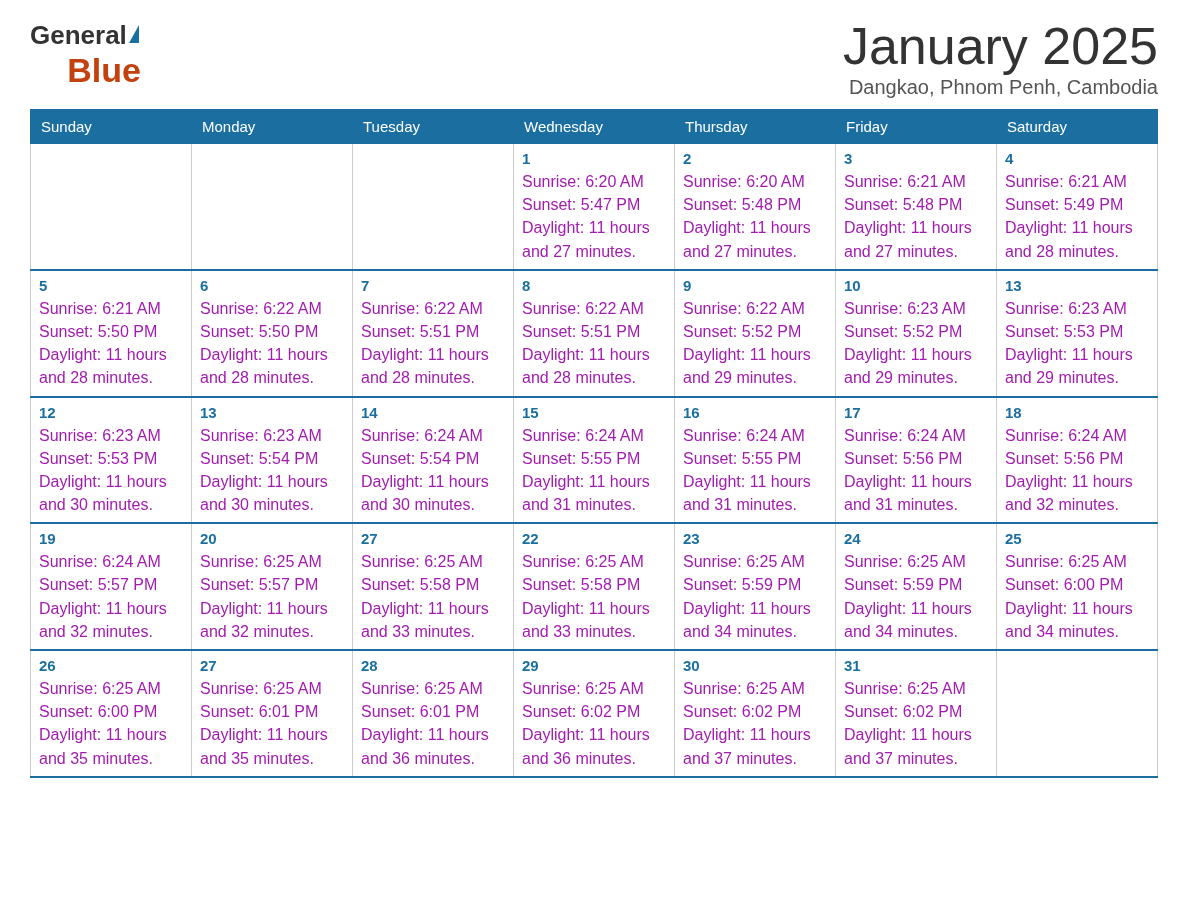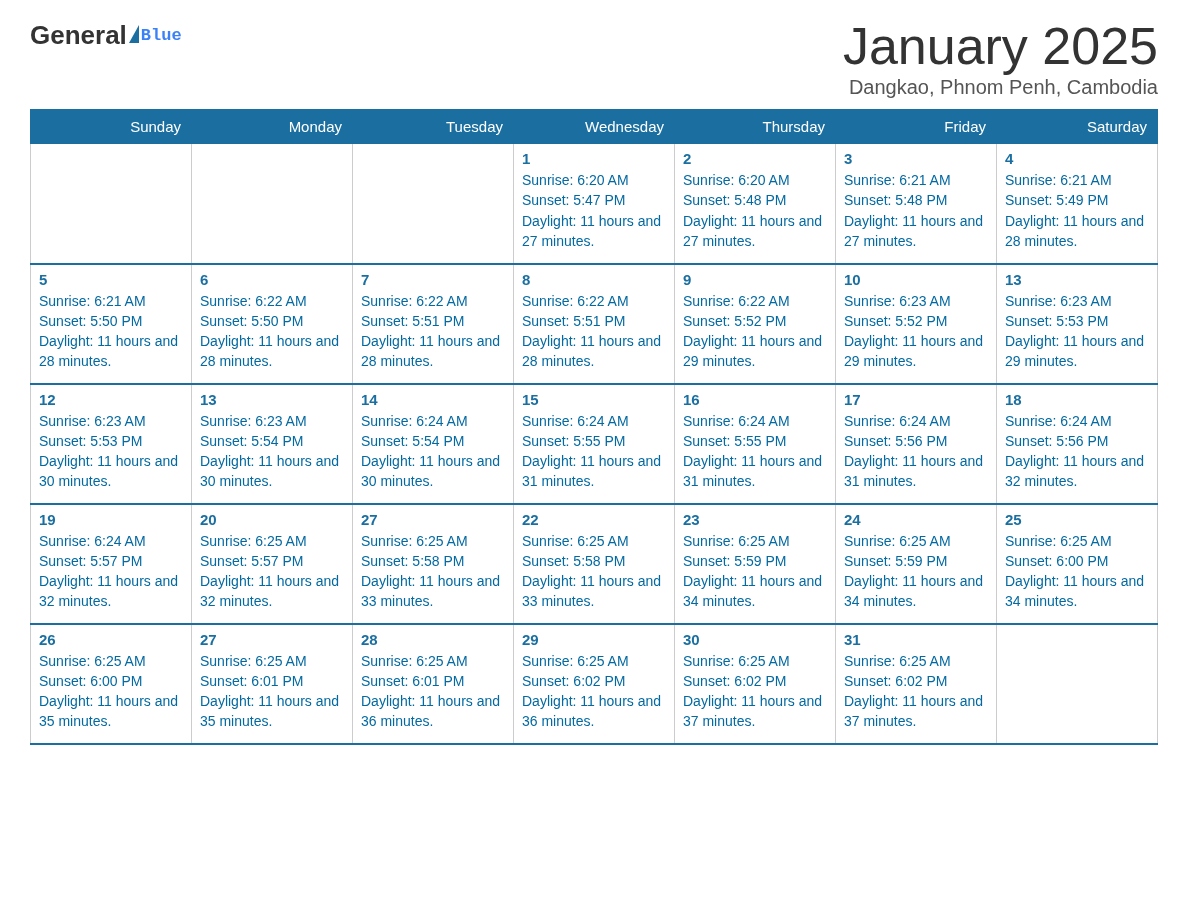--- a/index.html
+++ b/index.html
@@ -12,45 +12,45 @@
       padding: 20px 30px;
     }
     .header-area {
       display: flex;
       justify-content: space-between;
       align-items: flex-start;
       margin-bottom: 10px;
     }
     .logo {
       display: flex;
-      align-items: center;
+      flex-direction: column;
+      align-items: flex-end;
     }
     .logo-text {
       display: flex;
       align-items: center;
       font-size: 26px;
       font-weight: bold;
       color: #333;
     }
     .logo-general { color: #333; }
     .logo-triangle {
       width: 0;
       height: 0;
       border-left: 10px solid transparent;
       border-bottom: 18px solid #1a6fa0;
       display: inline-block;
       margin: 0 2px;
       vertical-align: middle;
       margin-top: -4px;
     }
     .logo-blue {
-      color: #3b82f6;
-      font-size: 17px;
+      color: #c2410c;
+      font-size: 34px;
       font-weight: bold;
-      font-family: Liberation Mono, monospace;
     }
     .title-area {
       text-align: right;
     }
     .month-title {
       font-size: 52px;
       font-weight: normal;
       color: #333;
       line-height: 1;
     }
@@ -64,21 +64,21 @@
       width: 100%;
       border-collapse: collapse;
       margin-top: 10px;
     }
     thead tr th {
       background-color: #1a6fa0;
       color: #fff;
       padding: 8px 10px;
       font-size: 15px;
       font-weight: normal;
-      text-align: right;
+      text-align: left;
       border: 1px solid #1a6fa0;
     }
     tbody tr td {
       vertical-align: top;
       padding: 6px 8px;
       border: 1px solid #ccc;
       font-size: 12.5px;
       color: #333;
       width: calc(100% / 7);
       min-height: 100px;
@@ -88,22 +88,22 @@
       border-bottom: 2px solid #1a6fa0;
     }
     .day-number {
       font-size: 15px;
       color: #1a6fa0;
       font-weight: bold;
       display: block;
       margin-bottom: 3px;
     }
     .day-info {
-      font-size: 14px;
-      color: #0369a1;
+      font-size: 16px;
+      color: #a21caf;
       line-height: 1.45;
     }
     .empty-cell {
       background: #fff;
     }
   </style>
 </head>
 <body>
 
 <div class="header-area">

